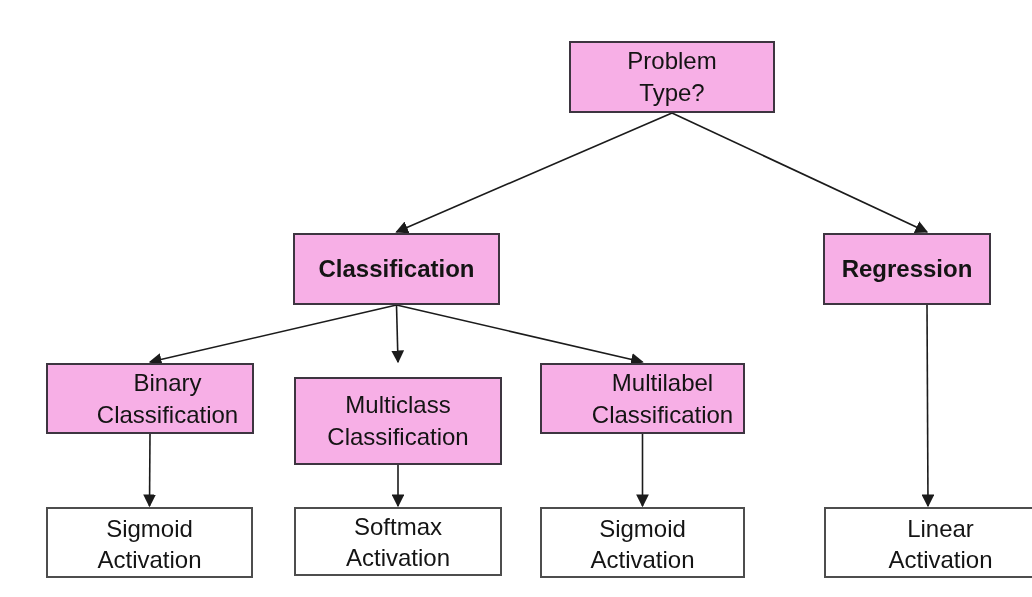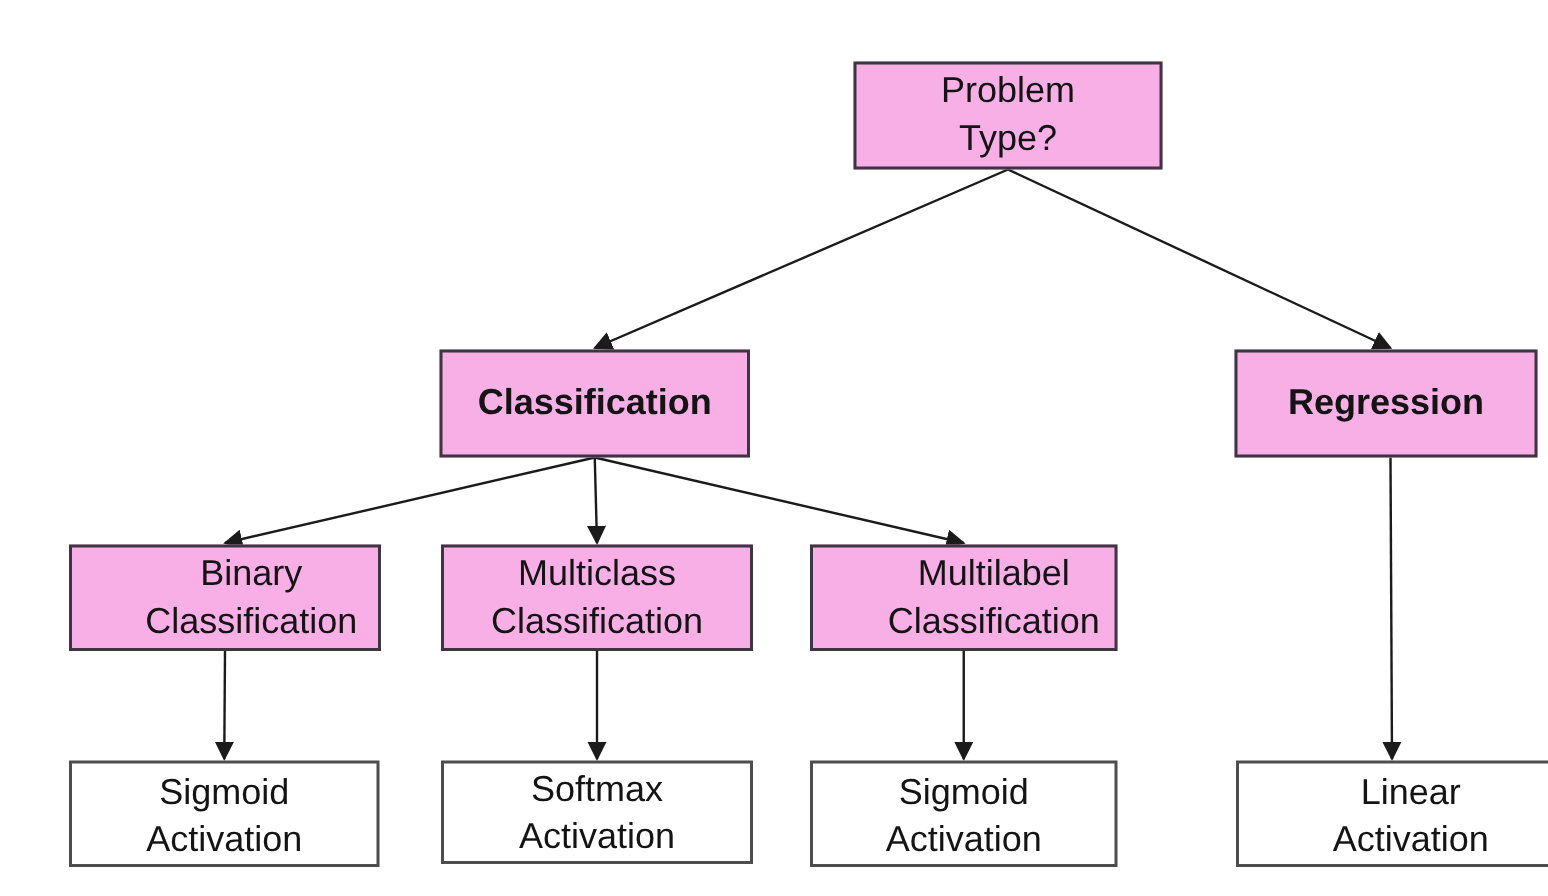--- a/index.html
+++ b/index.html
@@ -45,23 +45,23 @@
   .node.bold .label { font-weight: 700; }
   .node.leaf {
     background: var(--result-fill, #ffffff);
     border: 2px solid var(--result-border, #4d4d4d);
     align-items: flex-end;
   }
 
   
   #n-problem            { left: 537px; top: 41px;  width: 206px; height: 72px; }
   #n-classification     { left: 261px; top: 233px; width: 207px; height: 72px; }
-  #n-regression         { left: 791px; top: 233px; width: 202px; height: 72px; }
+  #n-regression         { left: 791px; top: 233px; width: 168px; height: 72px; }
   #n-binary             { left: 14px;  top: 363px; width: 208px; height: 71px; padding-left: 35px; }
-  #n-multiclass         { left: 262px; top: 363px; width: 208px; height: 71px; }
+  #n-multiclass         { left: 262px; top: 377px; width: 208px; height: 88px; }
   #n-multilabel         { left: 508px; top: 363px; width: 205px; height: 71px; padding-left: 40px; }
   #n-sigmoid-binary     { left: 14px;  top: 507px; width: 207px; height: 71px; }
   #n-softmax            { left: 262px; top: 507px; width: 208px; height: 69px; }
   #n-sigmoid-multilabel { left: 508px; top: 507px; width: 205px; height: 71px; }
   #n-linear             { left: 792px; top: 507px; width: 233px; height: 71px; }
 </style>
 </head>
 <body>
 
 <div id="stage">

